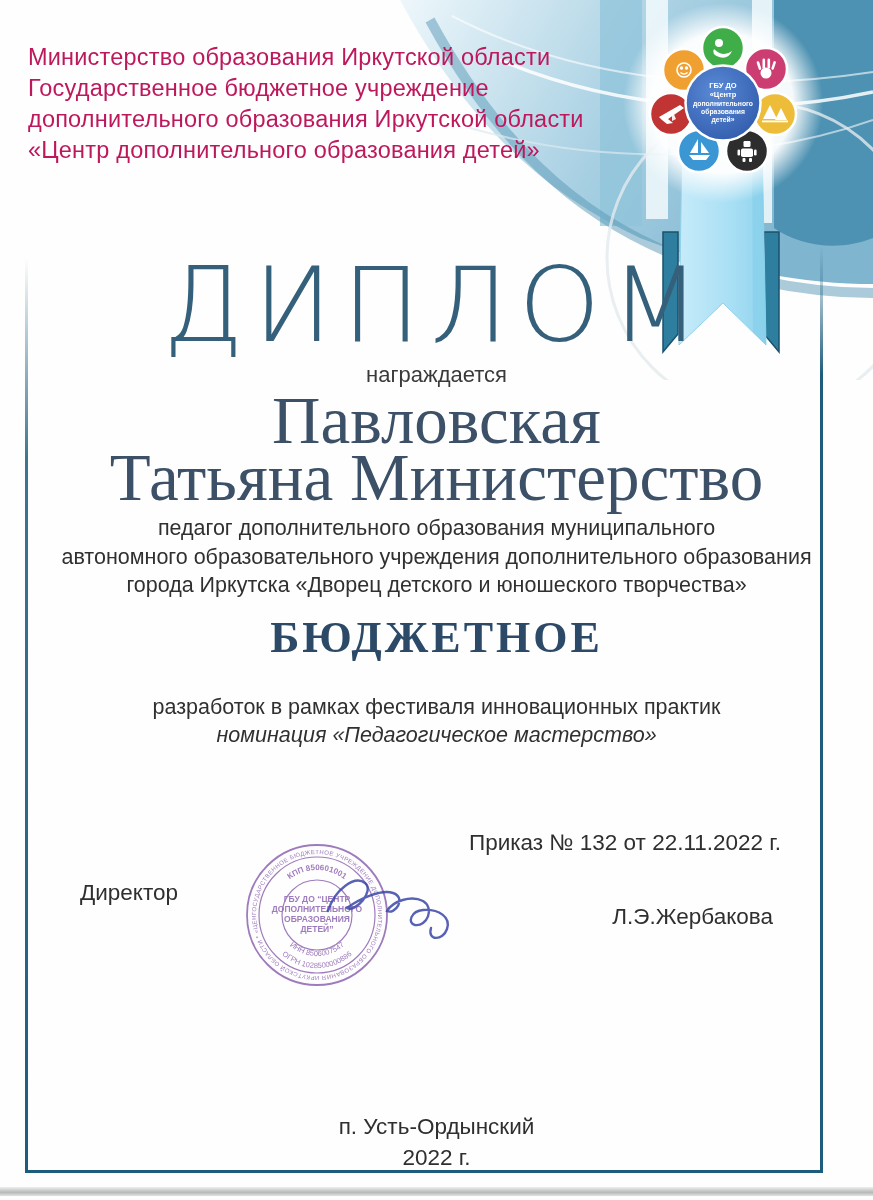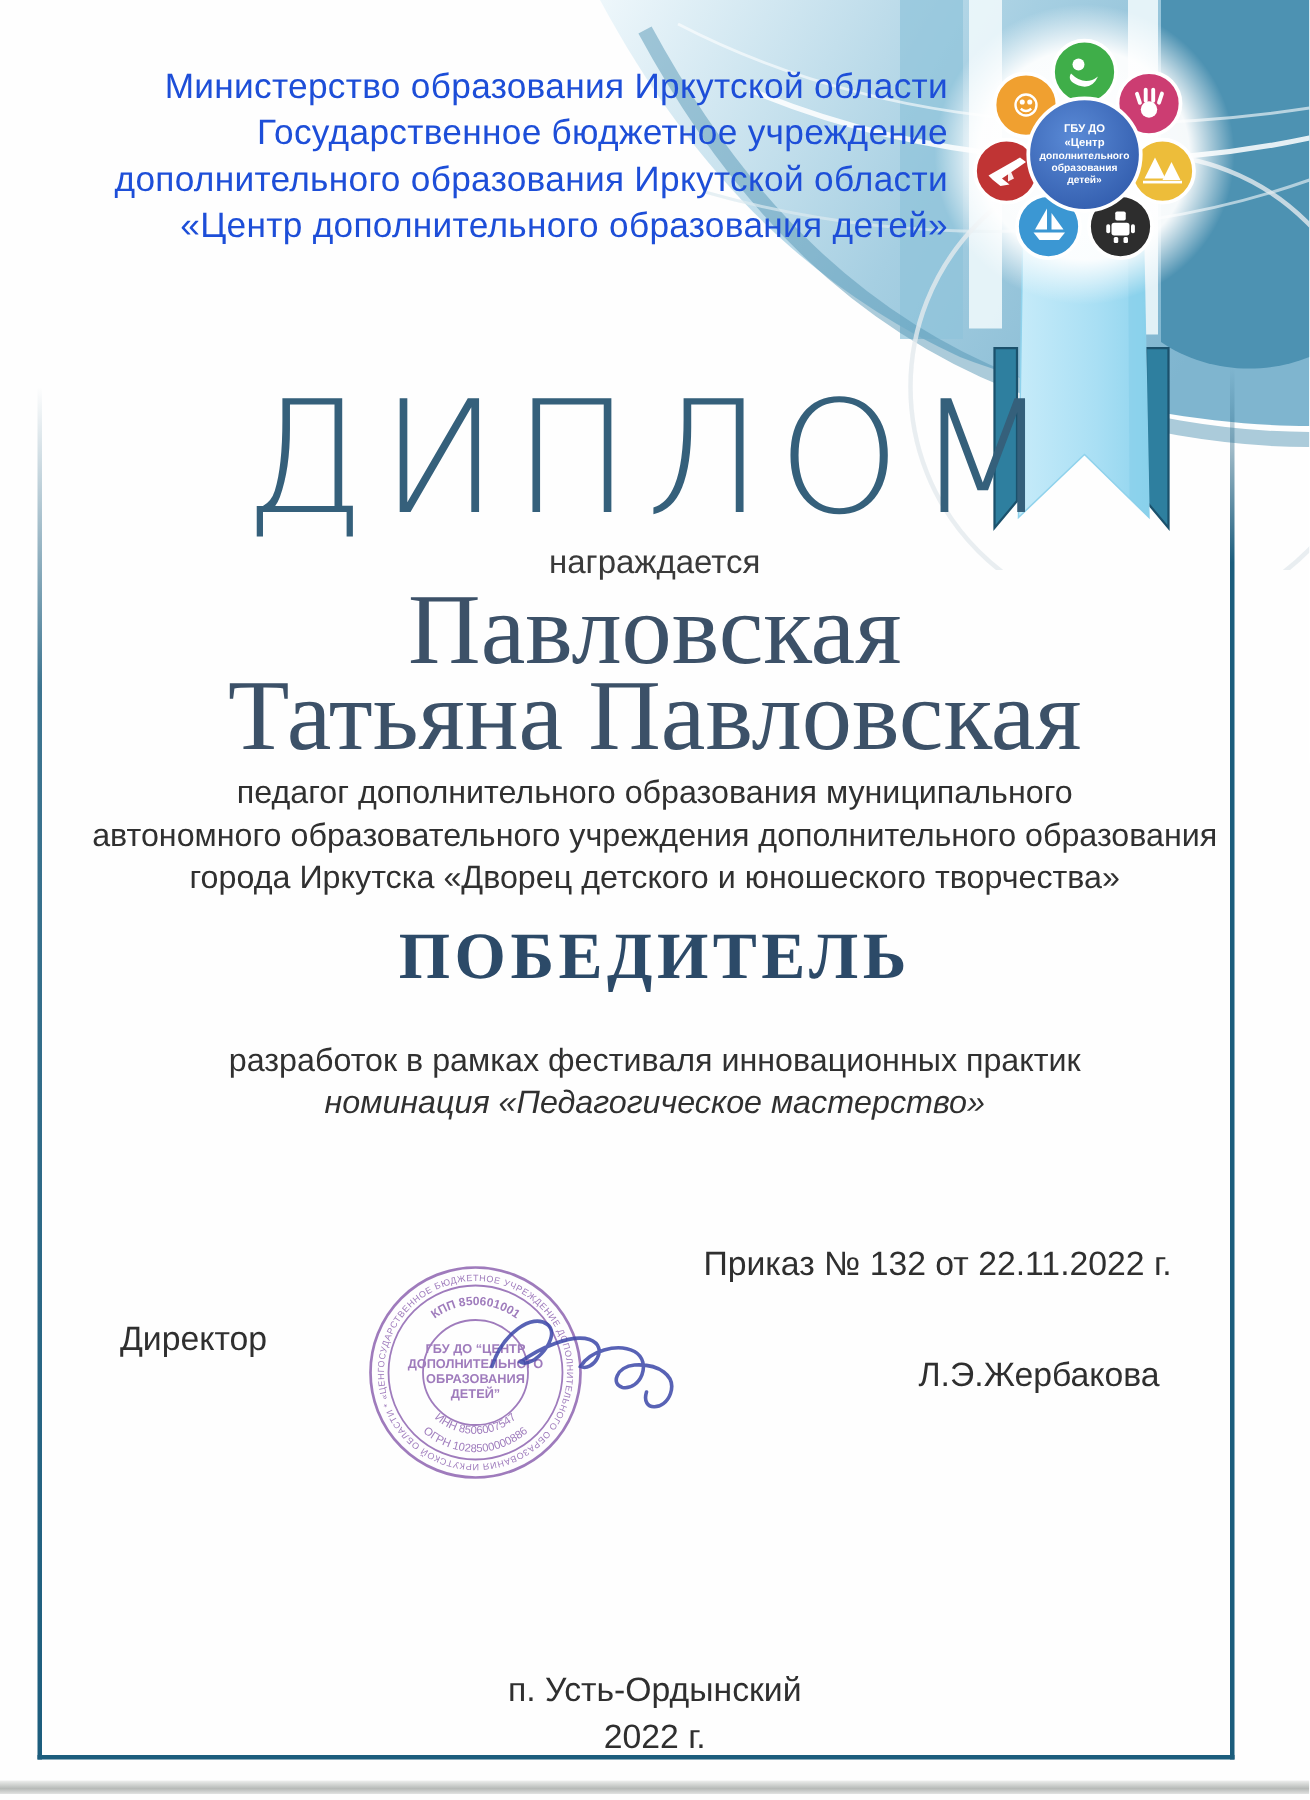--- a/index.html
+++ b/index.html
@@ -1,22 +1,22 @@
 <!DOCTYPE html>
 <html><head>
 <meta charset="utf-8">
 <style>
   html,body{margin:0;padding:0;background:#ffffff;}
   .page{position:relative;width:873px;height:1200px;background:#fefefe;overflow:hidden;
         font-family:"Liberation Sans",sans-serif;color:#333;}
   .abs{position:absolute;}
   .ctr{left:0;width:873px;text-align:center;}
 
-  .org-block{left:28px;top:42px;width:604px;text-align:right;
-             font-size:23.5px;line-height:31px;color:#1d4ed8;letter-spacing:.2px;}
+  .org-block{left:28px;top:42px;width:604px;text-align:left;
+             font-size:23.5px;line-height:31px;color:#be185d;letter-spacing:.2px;}
 
   .diploma-title{top:244px;font-size:104px;font-weight:200;color:#35607b;
                  letter-spacing:10px;font-family:"DejaVu Sans","Liberation Sans",sans-serif;}
 
   .awarded{top:362px;font-size:22px;color:#3a3a3a;}
 
   .recipient{top:392px;font-family:"Liberation Serif",serif;font-weight:500;
              font-size:67px;line-height:57px;color:#3c5168;}
 
   .descr{top:514px;font-size:21.5px;line-height:28.5px;color:#303030;}
@@ -172,30 +172,30 @@
     <div>дополнительного образования Иркутской области</div>
     <div>«Центр дополнительного образования детей»</div>
   </div>
 
   <div class="abs ctr diploma-title">ДИПЛОМ</div>
 
   <div class="abs ctr awarded">награждается</div>
 
   <div class="abs ctr recipient">
     <div>Павловская</div>
-    <div>Татьяна Павловская</div>
+    <div>Татьяна Министерство</div>
   </div>
 
   <div class="abs ctr descr">
     <div>педагог дополнительного образования  муниципального</div>
     <div>автономного образовательного учреждения дополнительного образования</div>
     <div>города Иркутска «Дворец детского и юношеского творчества»</div>
   </div>
 
-  <div class="abs ctr status">ПОБЕДИТЕЛЬ</div>
+  <div class="abs ctr status">БЮДЖЕТНОЕ</div>
 
   <div class="abs ctr contest">
     <div>разработок в рамках фестиваля инновационных практик</div>
     <div class="nom">номинация «Педагогическое мастерство»</div>
   </div>
 
   <div class="abs order">Приказ № 132 от 22.11.2022 г.</div>
 
   <div class="abs role">Директор</div>
   <div class="abs signer">Л.Э.Жербакова</div>

